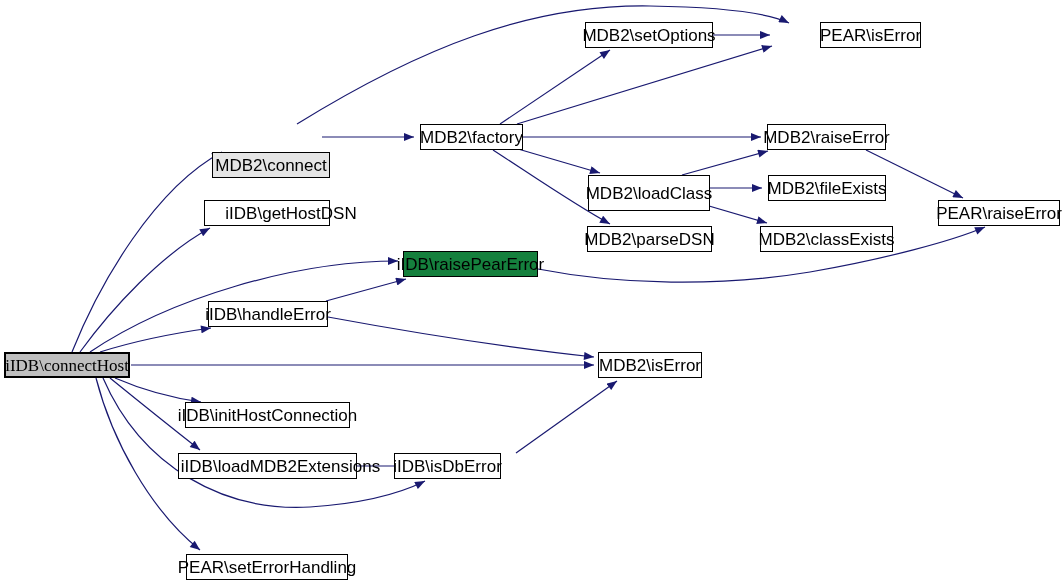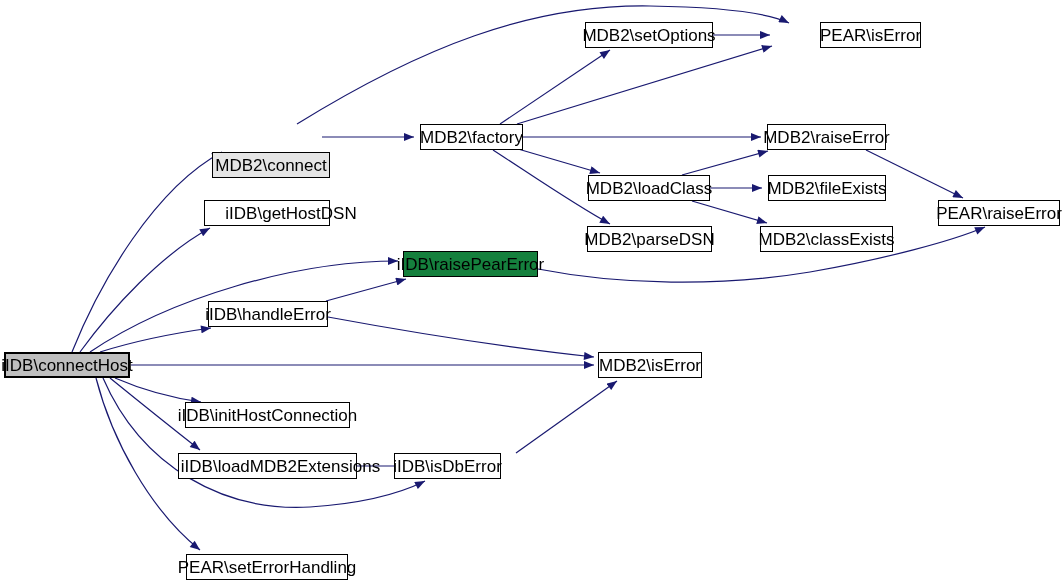--- a/index.html
+++ b/index.html
@@ -32,20 +32,21 @@
     justify-content: center;
     white-space: nowrap;
     font-family: "Liberation Sans", sans-serif;
     font-size: 17px;
     line-height: 1;
     color: #000000;
     cursor: pointer;
   }
   .node.highlighted {
     cursor: default;
+    font-family: Liberation Serif, serif;
   }
 </style>
 </head>
 <body>
 
 <div class="canvas" id="canvas" style="background: rgb(255, 255, 255);">
   <svg class="edge-layer" id="edge-layer" viewBox="0 0 1064 587" xmlns="http://www.w3.org/2000/svg">
     <defs>
       <marker id="arrowhead" viewBox="0 0 10 8" refX="10" refY="4" markerWidth="11" markerHeight="8" markerUnits="userSpaceOnUse" orient="auto">
         <path id="arrowhead-shape" d="M 0 0 L 10 4 L 0 8 z" fill="#191970"></path>
@@ -110,21 +111,21 @@
       </div>
       <div class="node" style="left: 585px; top: 22px; width: 128px; height: 26px; background: rgb(255, 255, 255); border: 1px solid rgb(0, 0, 0);">
         <span>MDB2\setOptions</span>
       </div>
       <div class="node" style="left: 776px; top: 22px; width: 101px; height: 26px; background: rgb(255, 255, 255); border: 1px solid rgb(0, 0, 0); margin-left: 44px;">
         <span>PEAR\isError</span>
       </div>
       <div class="node" style="left: 767px; top: 124px; width: 119px; height: 26px; background: rgb(255, 255, 255); border: 1px solid rgb(0, 0, 0);">
         <span>MDB2\raiseError</span>
       </div>
-      <div class="node" style="left: 588px; top: 175px; width: 122px; height: 26px; background: rgb(255, 255, 255); border: 1px solid rgb(0, 0, 0);">
+      <div class="node" style="left: 588px; top: 175px; width: 122px; height: 36px; background: rgb(255, 255, 255); border: 1px solid rgb(0, 0, 0);">
         <span>MDB2\loadClass</span>
       </div>
       <div class="node" style="left: 768px; top: 175px; width: 118px; height: 26px; background: rgb(255, 255, 255); border: 1px solid rgb(0, 0, 0);">
         <span>MDB2\fileExists</span>
       </div>
       <div class="node" style="left: 587px; top: 226px; width: 125px; height: 26px; background: rgb(255, 255, 255); border: 1px solid rgb(0, 0, 0);">
         <span>MDB2\parseDSN</span>
       </div>
       <div class="node" style="left: 760px; top: 226px; width: 133px; height: 26px; background: rgb(255, 255, 255); border: 1px solid rgb(0, 0, 0);">
         <span>MDB2\classExists</span>

